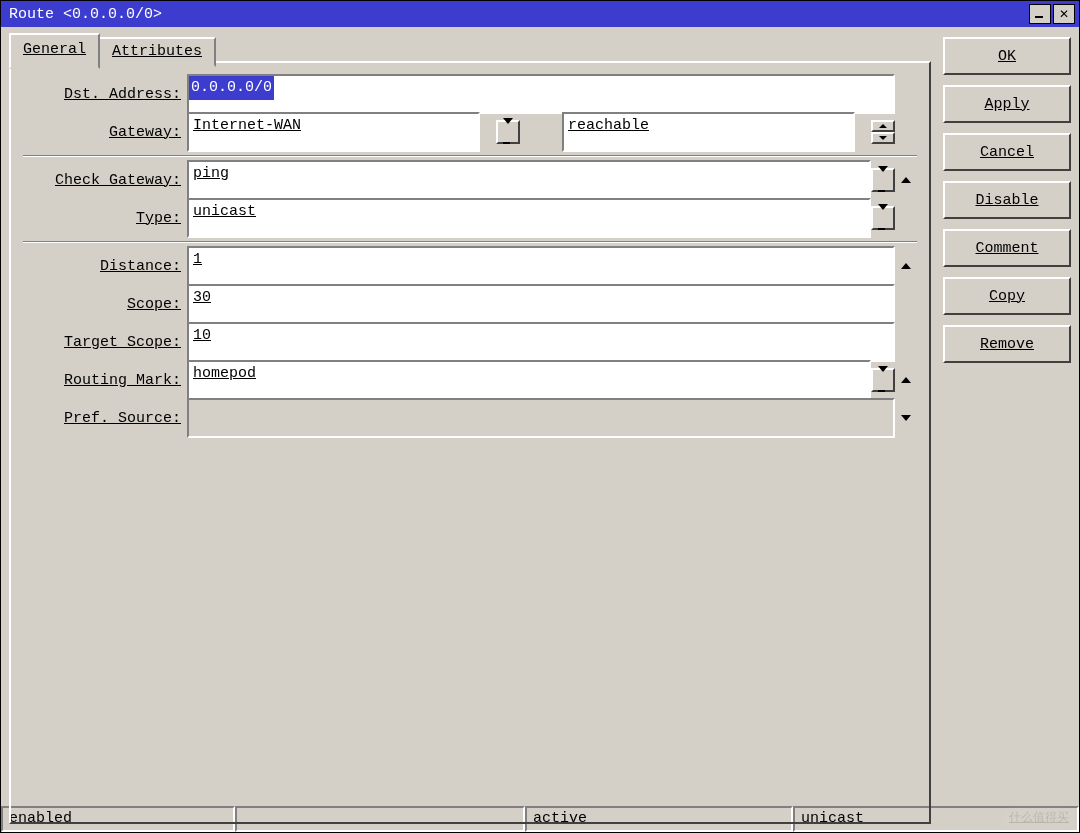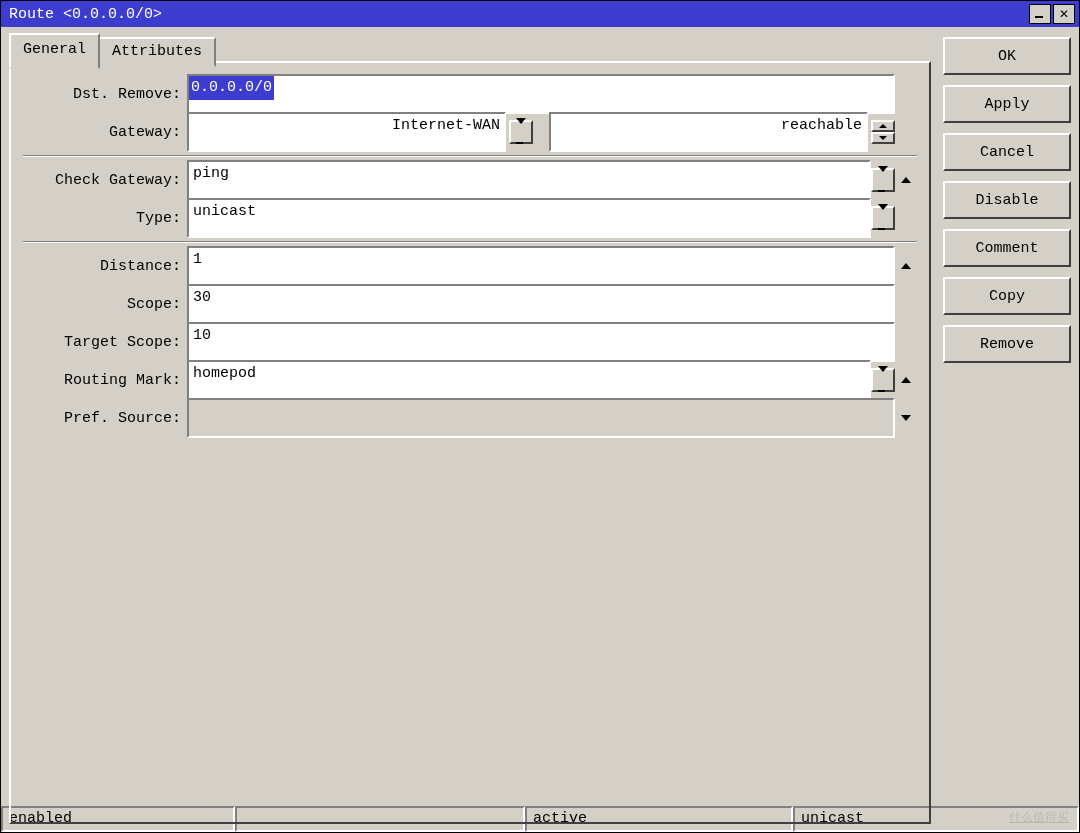--- a/index.html
+++ b/index.html
@@ -1,20 +1,20 @@
 <!DOCTYPE html>
 <html><head>
 <meta charset="utf-8">
 <style>
   html,body{margin:0;padding:0;background:#d4d0c8;font-family:"Courier New",monospace;font-size:15px;color:#000;}
   .window{width:1080px;height:833px;border:1px solid #000;box-sizing:border-box;position:relative;background:#d4d0c8;}
   .titlebar{height:26px;background:#3c3cce;color:#fff;display:flex;align-items:center;padding:0 4px;font-family:"Courier New",monospace;font-size:15px;}
   .titlebar .title{flex:1;padding-left:4px;}
   .titlebar .ctrl{width:20px;height:18px;margin-left:2px;border:1px solid #000;background:#d4d0c8;color:#000;display:flex;align-items:center;justify-content:center;font-family:Arial,sans-serif;font-size:12px;cursor:pointer;}
-  .client{position:absolute;top:26px;left:0;right:0;bottom:0;display:flex;}
+  .client{position:absolute;top:26px;left:0;right:0;bottom:0;display:flex;text-decoration:underline;}
   .body{flex:1;display:flex;padding:8px;gap:12px;box-sizing:border-box;}
   .main{flex:1;display:flex;flex-direction:column;}
   .side{width:128px;display:flex;flex-direction:column;gap:10px;padding-top:2px;}
   .btn{height:34px;display:flex;align-items:center;justify-content:center;background:#d4d0c8;border:2px solid;border-color:#fff #404040 #404040 #fff;cursor:pointer;user-select:none;}
   .tabs{height:28px;display:flex;position:relative;z-index:2;}
   .tab{padding:4px 12px 0 12px;border:2px solid;border-color:#fff #808080 transparent #fff;background:#d4d0c8;margin-right:-2px;cursor:pointer;position:relative;}
   .tab.active{border-bottom-color:#d4d0c8;background:#d4d0c8;z-index:3;height:26px;top:-2px;padding-top:6px;}
   .tab.inactive{height:22px;top:2px;border-color:#fff #808080 transparent #fff;}
   .panel{flex:1;border:2px solid;border-color:#fff #404040 #404040 #fff;padding:12px 12px;margin-top:-2px;position:relative;z-index:1;overflow:hidden;}
   .row{display:flex;align-items:center;height:38px;}
@@ -59,32 +59,32 @@
 
       <div class="main">
         <div class="tabs">
           <div class="tab active"><span>General</span></div>
           <div class="tab inactive"><span>Attributes</span></div>
         </div>
 
         <div class="panel">
 
           <div class="row">
-            <div class="lbl">Dst. Remove:</div>
+            <div class="lbl">Dst. Address:</div>
             <div class="field">
               <div class="inp" style="flex:1;padding:0;">
                 <span class="inp sel" style="border:none;height:auto;display:inline-block;padding:0 2px;">0.0.0.0/0</span>
               </div>
             </div>
             <div class="arrowcol"></div>
           </div>
 
           <div class="row">
             <div class="lbl">Gateway:</div>
-            <div class="field" style="gap:3px;text-align:right;">
+            <div class="field" style="gap:16px;">
               <div class="inp" style="flex:1;">Internet-WAN</div>
               <div class="ddbtn">
                   <span class="underbar"><span class="tri down"></span></span>
                 </div>
               <div class="gap"></div>
               <div class="inp" style="flex:1;">reachable</div>
               <div class="updown">
                 <div class="half">
                     <span class="tri small-up"></span>
                   </div>

